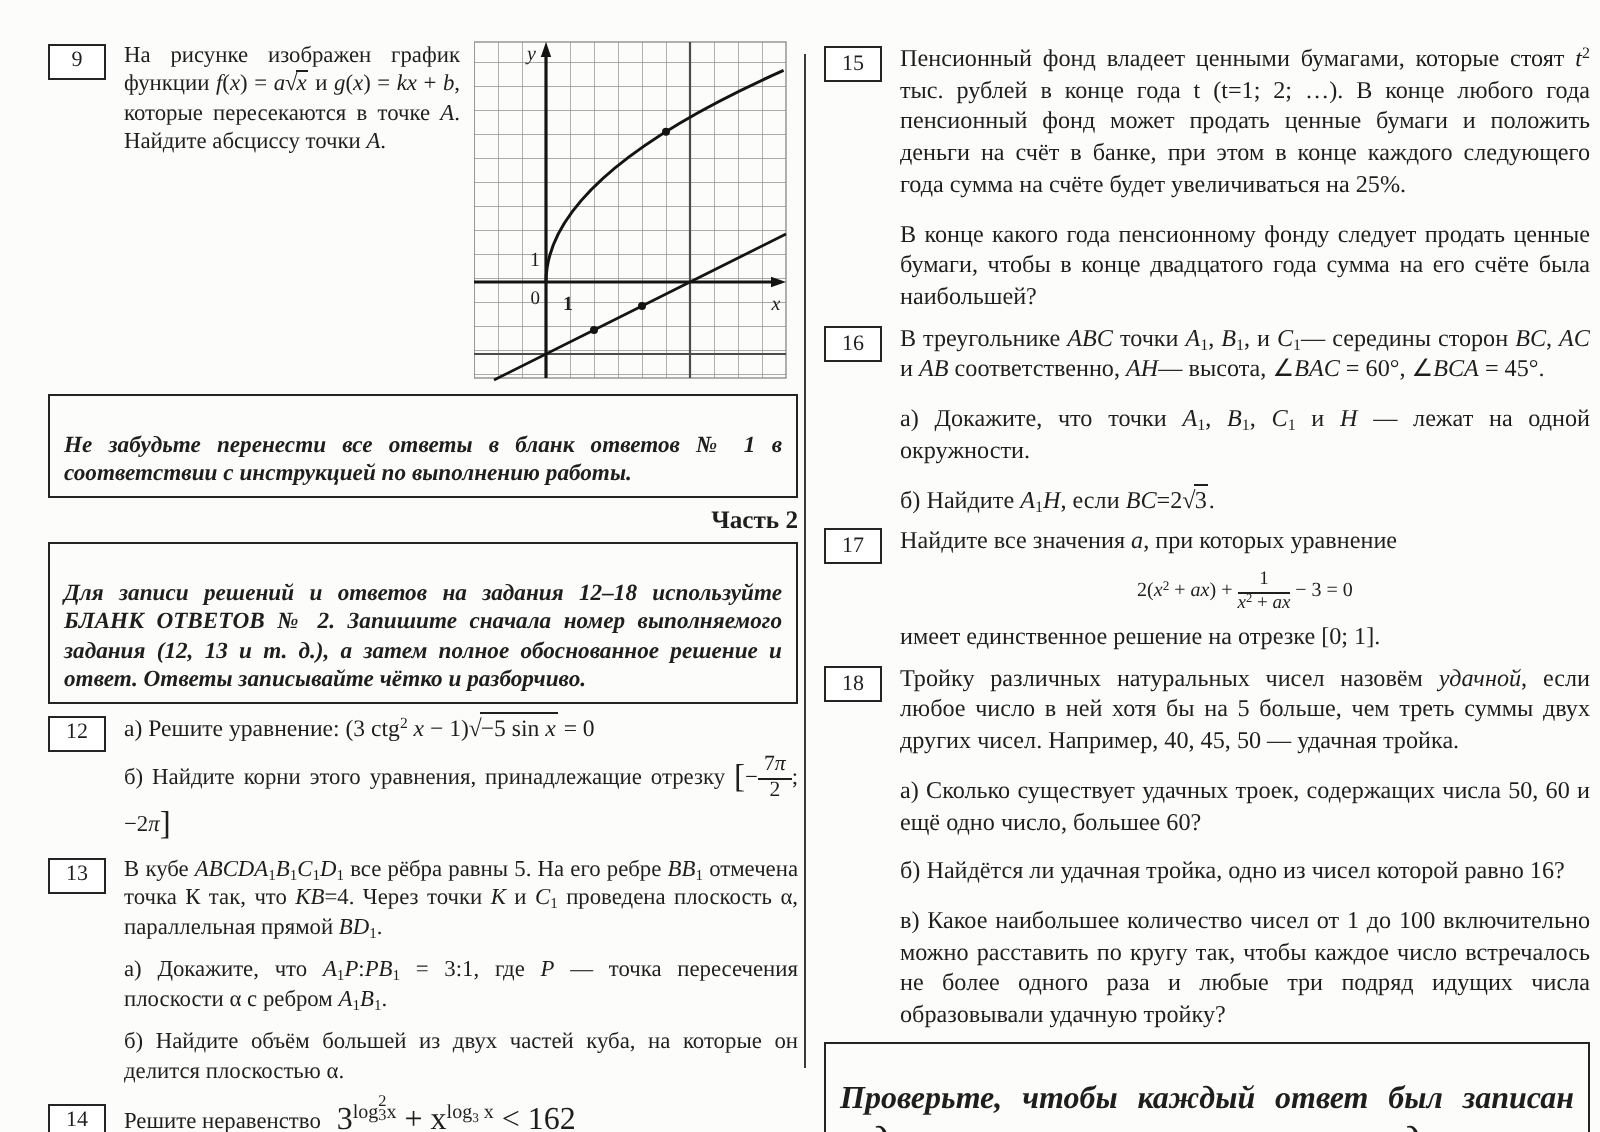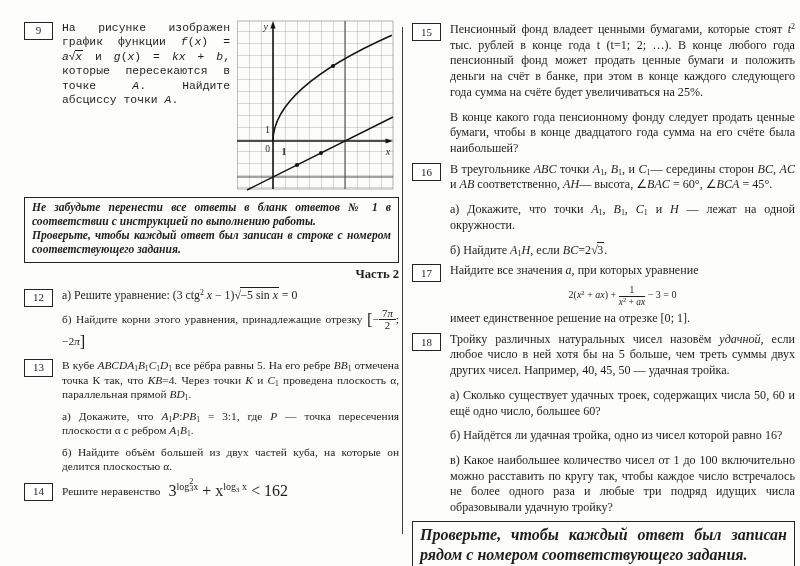--- a/index.html
+++ b/index.html
@@ -9,24 +9,24 @@
   .col{position:absolute;top:21px;}
   .col-left{left:24px;width:375px;font-size:11.4px;line-height:1.27;}
   .col-right{left:412px;width:383px;font-size:12.1px;line-height:1.3;}
   .task{display:flex;gap:9px;margin-top:5px;}
   .numbox{flex:none;width:27px;height:16px;border:1.2px solid #242424;display:flex;
           align-items:center;justify-content:center;font-size:11px;margin-top:1px;background:#fff;}
   .tcontent{flex:1;text-align:justify;}
   .para{margin-top:0;}
   .para + .para{margin-top:9px;}
   .t9wrap{display:flex;gap:7px;}
-  .t9text{width:168px;text-align:justify;font-family:Liberation Mono, monospace;}
+  .t9text{width:168px;text-align:justify;}
   .graphbox{flex:none;margin-top:-2px;}
   svg text{font-family:"Liberation Serif",serif;fill:#1e1e1e;}
-  .notice{border:1.1px solid #242424;padding:3px 7px 4px;font-weight:bold;font-style:italic;
+  .notice{border:1.1px solid #242424;padding:18px 7px 4px;font-weight:bold;font-style:italic;
           text-align:justify;margin-top:5px;font-size:11.6px;line-height:1.22;}
   .col-right .notice{font-size:16px;line-height:1.26;}
   .part2{text-align:right;font-weight:bold;font-size:12.6px;margin:4px 0 2px;}
   sup{font-size:0.66em;vertical-align:0.5em;line-height:0;}
   sub{font-size:0.66em;vertical-align:-0.28em;line-height:0;}
   .sqrt{white-space:nowrap;}
   .sqrt .rad{border-top:1px solid currentColor;padding:0 1px 0 0;margin-left:-0.5px;}
   .frac{display:inline-block;vertical-align:middle;text-align:center;line-height:1.1;font-size:0.95em;}
   .frac .fn{display:block;border-bottom:1px solid currentColor;padding:0 3px;}
   .frac .fd{display:block;}
@@ -76,25 +76,25 @@
             <text x="33" y="133" font-size="9.5" text-anchor="end">0</text>
             <text x="47" y="136" font-size="10" font-weight="bold" text-anchor="middle">1</text>
             <text x="33" y="114" font-size="10" text-anchor="end">1</text>
           </svg>
         </div>
       </div>
     </div>
 
     <div class="notice">
       <div>Не забудьте перенести все ответы в бланк ответов № 1 в соответствии с инструкцией по выполнению работы.</div>
-      <div>Проверьте, чтобы каждый ответ был записан в строке с номером соответствующего задания.</div>
     </div>
 
     <div class="part2">Часть 2</div>
 
+    <div class="notice" style="margin-top:2px;">Для записи решений и ответов на задания 12–18 используйте БЛАНК ОТВЕТОВ № 2. Запишите сначала номер выполняемого задания (12, 13 и т. д.), а затем полное обоснованное решение и ответ. Ответы записывайте чётко и разборчиво.</div>
 
     <div class="task">
       <div class="numbox">12</div>
       <div class="tcontent">
         <div class="para eq12">а) Решите уравнение:  (3 ctg<sup>2</sup> <i>x</i> − 1)<span class="sqrt"><span>√</span><span class="rad">−5 sin <i>x</i></span></span> = 0</div>
         <div class="para" style="margin-top:5px;">б) Найдите корни этого уравнения, принадлежащие отрезку <span class="big">[</span>−<span class="frac"><span class="fn">7<i>π</i></span><span class="fd">2</span></span>; −2<i>π</i><span class="big">]</span></div>
       </div>
     </div>
 
     <div class="task">

